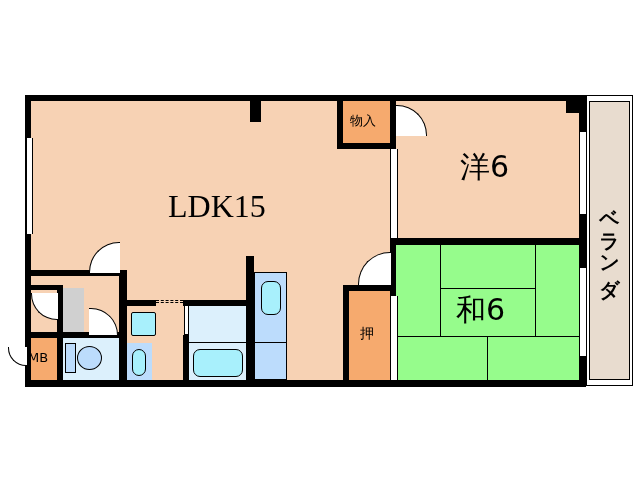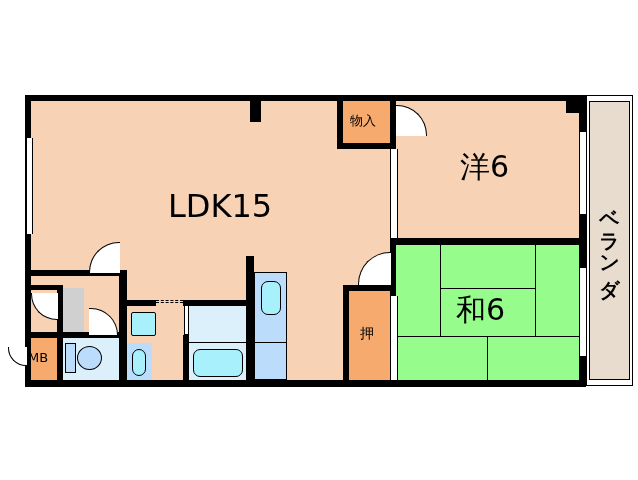--- a/index.html
+++ b/index.html
@@ -99,15 +99,15 @@
 <div class="window" style="left:390px;top:149px;width:6px;height:89px;"></div>
 <div class="window" style="left:390px;top:296px;width:6px;height:84px;"></div>
 
 <div class="door" style="left:89px;top:242px;width:30px;height:30px;border-radius:30px 0 0 0;border-bottom:none;border-right:none;"></div>
 <div class="door" style="left:396px;top:105px;width:30px;height:30px;border-radius:0 30px 0 0;border-left:none;border-bottom:none;"></div>
 <div class="door" style="left:358px;top:252px;width:32px;height:32px;border-radius:32px 0 0 0;border-bottom:none;border-right:none;"></div>
 <div class="door" style="left:89px;top:308px;width:28px;height:26px;border-radius:0 28px 0 0;border-left:none;border-bottom:none;"></div>
 <div class="door" style="left:31px;top:293px;width:26px;height:26px;border-radius:0 0 0 26px;border-top:none;border-right:none;"></div>
 <div class="door" style="left:8px;top:347px;width:18px;height:18px;border-radius:0 0 0 18px;border-top:none;border-right:none;"></div>
 
-<div class="label" style="left:168px;top:190px;font-size:32px;">LDK15</div>
+<div class="label" style="left:168px;top:190px;font-size:32px;font-family:Liberation Serif, serif;">LDK15</div>
 <div class="label" style="left:460px;top:152px;font-size:30px;">洋6</div>
 <div class="label" style="left:456px;top:295px;font-size:30px;">和6</div>
 
 </body></html>

